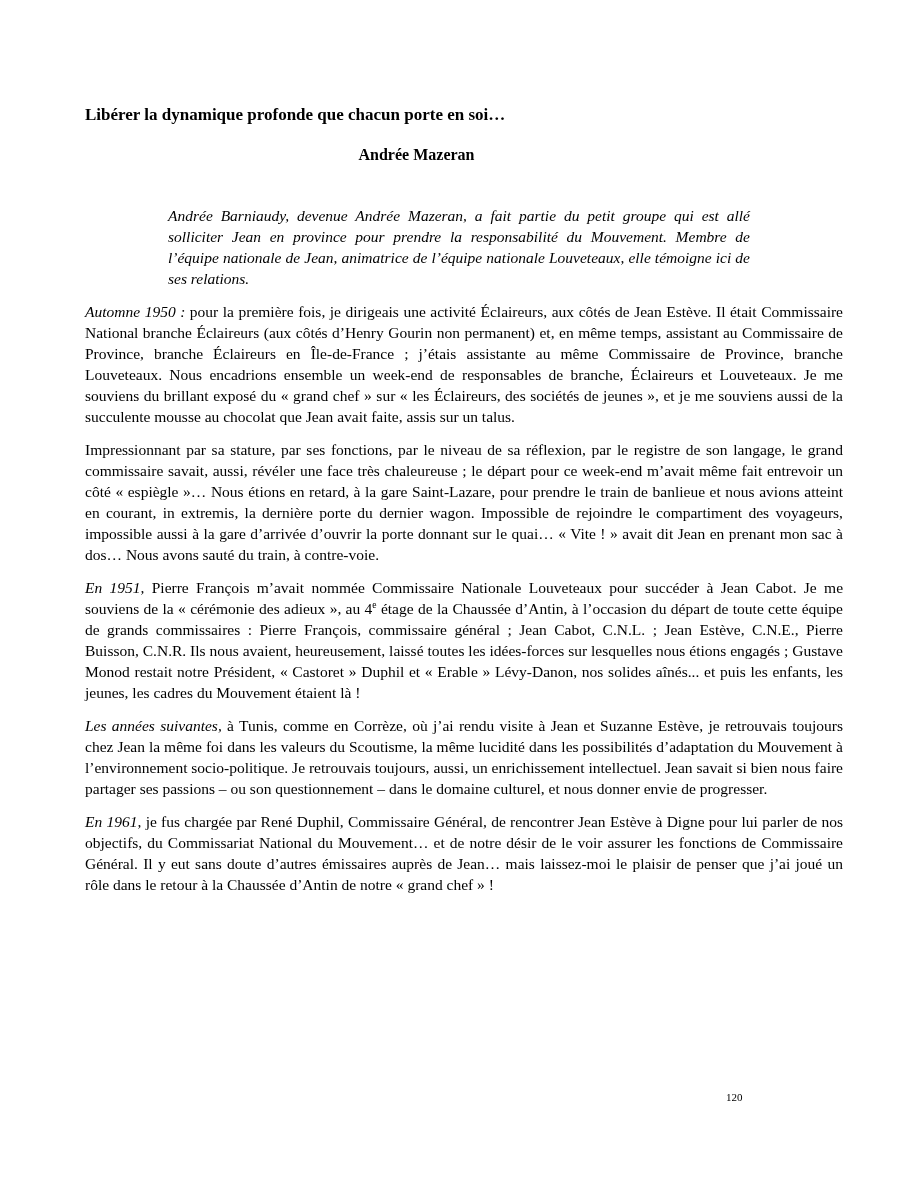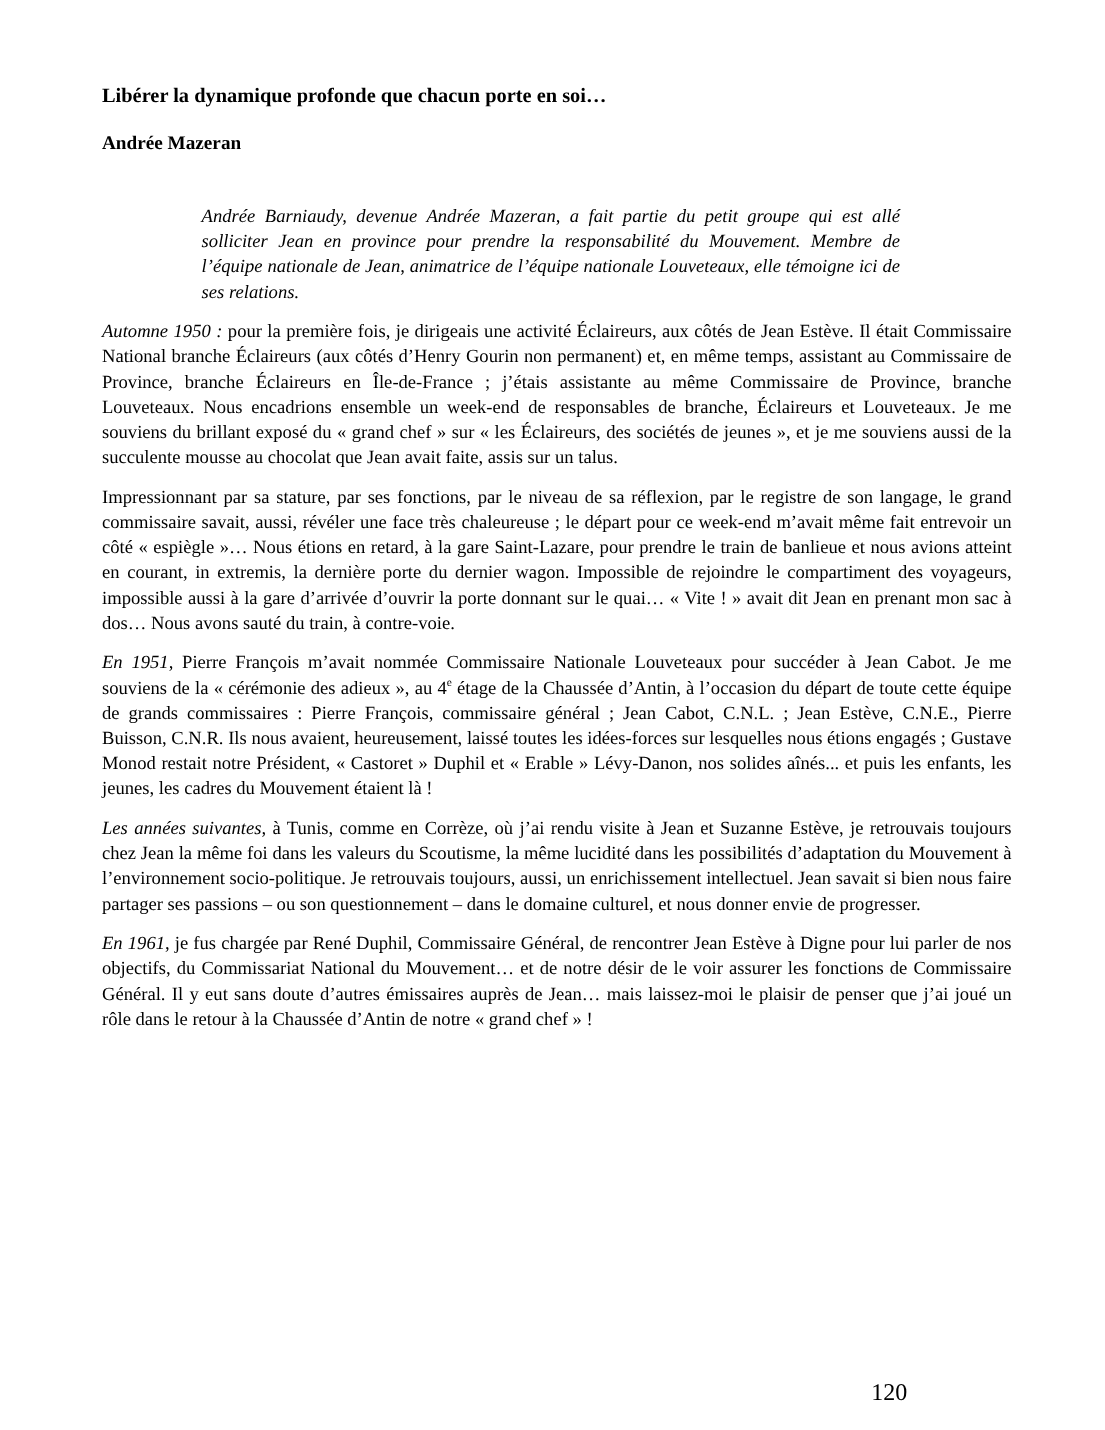--- a/index.html
+++ b/index.html
@@ -12,30 +12,30 @@
     width: 921px;
     height: 1192px;
     background: #ffffff;
     overflow: hidden;
     font-family: "Liberation Serif", serif;
     font-size: 15.5px;
     line-height: 21px;
     color: #000000;
   }
   .content {
-    padding: 69px 78px 0 85px;
+    padding: 104px 78px 0 85px;
   }
   .doc-title {
     font-size: 17px;
     line-height: 22px;
     font-weight: bold;
     margin: 0;
   }
   .author {
-    text-align: left;
+    text-align: center;
     font-weight: bold;
     font-size: 16px;
     margin: 18px 95px 0 0;
   }
   .intro {
     font-style: italic;
     text-align: justify;
     margin: 40px 93px 0 83px;
   }
   .para {
@@ -46,22 +46,22 @@
     margin-top: 31px;
   }
   .para sup {
     font-size: 0.62em;
     line-height: 0;
     vertical-align: super;
   }
   .page-number {
     position: absolute;
     left: 726px;
-    top: 1152px;
-    font-size: 20px;
+    top: 1088px;
+    font-size: 11px;
     line-height: 18px;
   }
 </style>
 </head>
 <body>
 
 <div class="page">
   <div class="content">
     <h1 class="doc-title">Libérer la dynamique profonde que chacun porte en soi…</h1>
     <div class="author">Andrée Mazeran</div>

